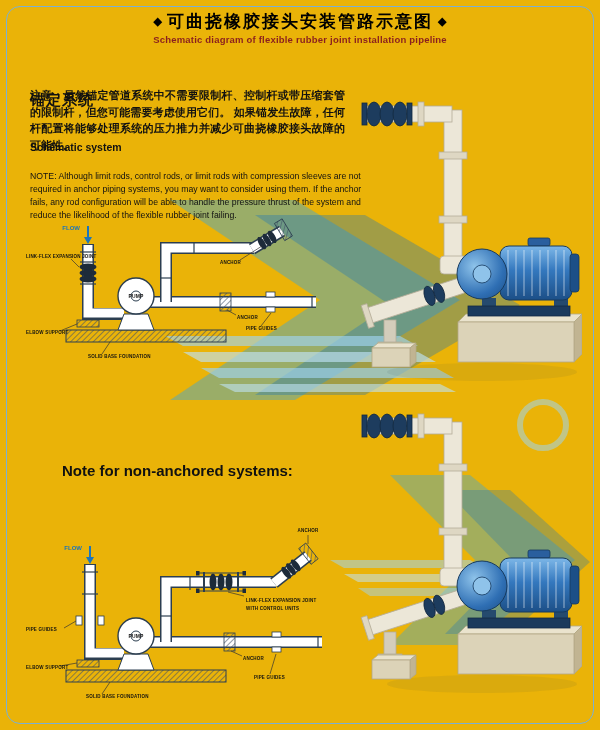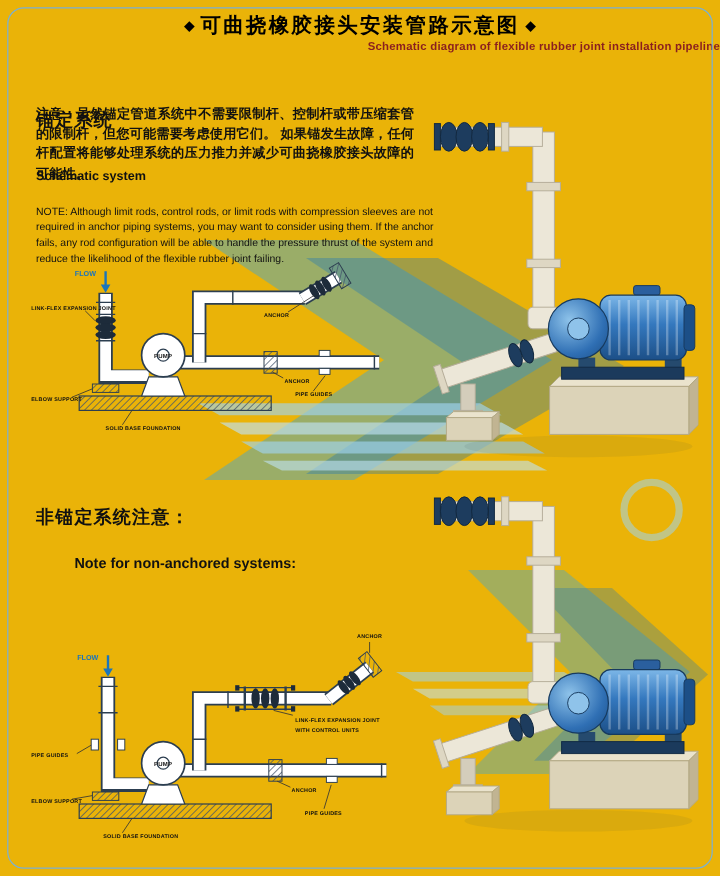--- a/index.html
+++ b/index.html
@@ -10,35 +10,35 @@
   .frame {
     position:absolute; inset:6px; border:1.5px solid #7ab0d4;
     border-radius:14px; pointer-events:none; z-index:3;
   }
   .watermark { position:absolute; inset:0; z-index:0; }
   .layer { position:absolute; z-index:1; }
 
   .title-row { top:10px; left:0; right:0; text-align:center;
     font-weight:bold; font-size:17px; letter-spacing:2px; color:#000; }
   .diamond { font-size:11px; vertical-align:2px; margin:0 5px; letter-spacing:0; }
-  .subtitle { top:34px; left:0; right:0; text-align:right; color:#8a1f1f;
+  .subtitle { top:34px; left:0; right:0; text-align:center; color:#8a1f1f;
     font-size:9.5px; font-weight:bold; letter-spacing:.2px; }
 
   .h-cn { font-size:15px; font-weight:bold; letter-spacing:1px;margin-top:39px; }
   #h1 { left:30px; top:52px; }
   #h2 { left:30px; top:383px; }
 
   .note-cn { font-weight:bold; font-size:11px; line-height:1.5;
     text-align:justify; color:#111; }
   #n1 { left:30px; top:73px; width:315px;margin-top:14px; }
   #n2 { left:30px; top:408px; width:333px; }
 
   .h-en { font-weight:bold; }
   #he1 { left:30px; top:141px; font-size:10.5px; }
-  #he2 { left:30px; top:462px; font-size:12px;padding-left:32px; }
+  #he2 { left:30px; top:462px; font-size:15px;padding-left:32px; }
 
   .note-en { font-size:8.7px; line-height:1.5; color:#111; }
   #ne1 { left:30px; top:170px; width:340px; }
   #ne2 { left:30px; top:477px; width:340px; }
 
   #d1 { left:24px; top:218px; width:312px; height:152px; }
   #d2 { left:24px; top:520px; width:330px; height:198px; }
   #r1 { left:332px; top:90px;  width:250px; height:300px; }
   #r2 { left:332px; top:402px; width:250px; height:300px; }
 
@@ -222,21 +222,20 @@
       <g>
         <rect x="52" y="230" width="12" height="26" fill="#d4cdbb" stroke="#b5ad99" stroke-width="0.8"></rect>
         <rect x="46" y="252" width="24" height="6" fill="#c9c2ae" stroke="#b5ad99" stroke-width="0.8"></rect>
         <polygon points="40,258 78,258 84,253 46,253" fill="#eae3cd" stroke="#b3a987" stroke-width="0.8"></polygon>
         <polygon points="78,258 84,253 84,272 78,277" fill="#c1b492" stroke="#b3a987" stroke-width="0.8"></polygon>
         <rect x="40" y="258" width="38" height="19" fill="#dcd3b8" stroke="#b3a987" stroke-width="0.8"></rect>
       </g>
     </g>
   </svg>
 
-  <div id="h2" class="layer h-cn">非锚定系统注意：</div>
   <div id="he2" class="layer h-en">Note for non-anchored systems:</div>
 
   <svg id="d2" class="layer" viewBox="0 0 330 198">
     <rect x="42" y="150" width="160" height="12" fill="url(#hatch1)" stroke="#2c3e50" stroke-width="1"></rect>
     <g fill="none">
       <path d="M126,122 H298" stroke="#2c3e50" stroke-width="12"></path>
       <path d="M126,122 H298" stroke="#ffffff" stroke-width="9"></path>
       <path d="M142,122 V62 H252" stroke="#2c3e50" stroke-width="12"></path>
       <path d="M142,122 V62 H252" stroke="#ffffff" stroke-width="9"></path>
       <path d="M250,63 L284,36" stroke="#2c3e50" stroke-width="12"></path>

